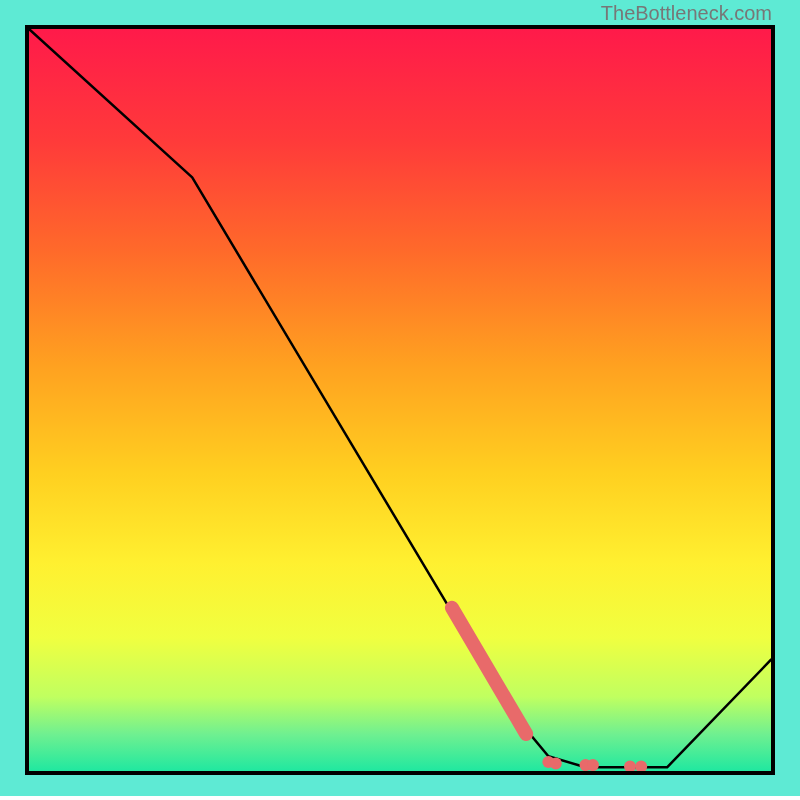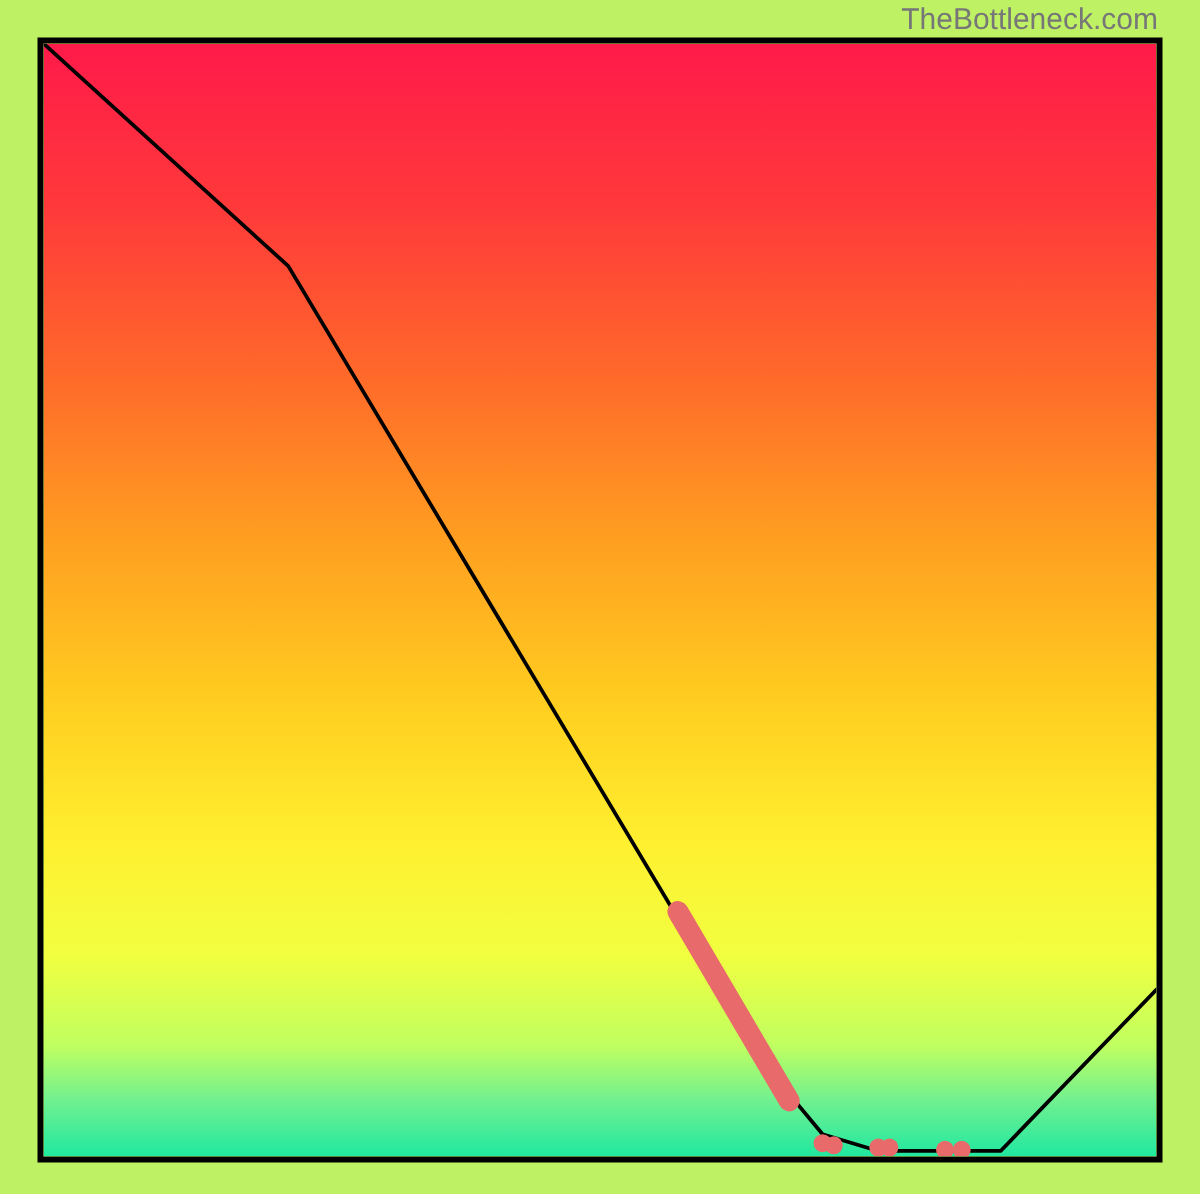--- a/index.html
+++ b/index.html
@@ -7,21 +7,21 @@
     padding: 0;
     width: 800px;
     height: 800px;
     overflow: hidden;
     font-family: Arial, sans-serif;
   }
   .chart-container {
     width: 800px;
     height: 796px;
     position: relative;
-    background: #bef264;
+    background: #5eead4;
   }
   .plot-area {
     position: absolute;
     left: 25px;
     top: 25px;
     width: 750px;
     height: 750px;
     border: 4px solid #000000;
     box-sizing: border-box;
     overflow: hidden;

